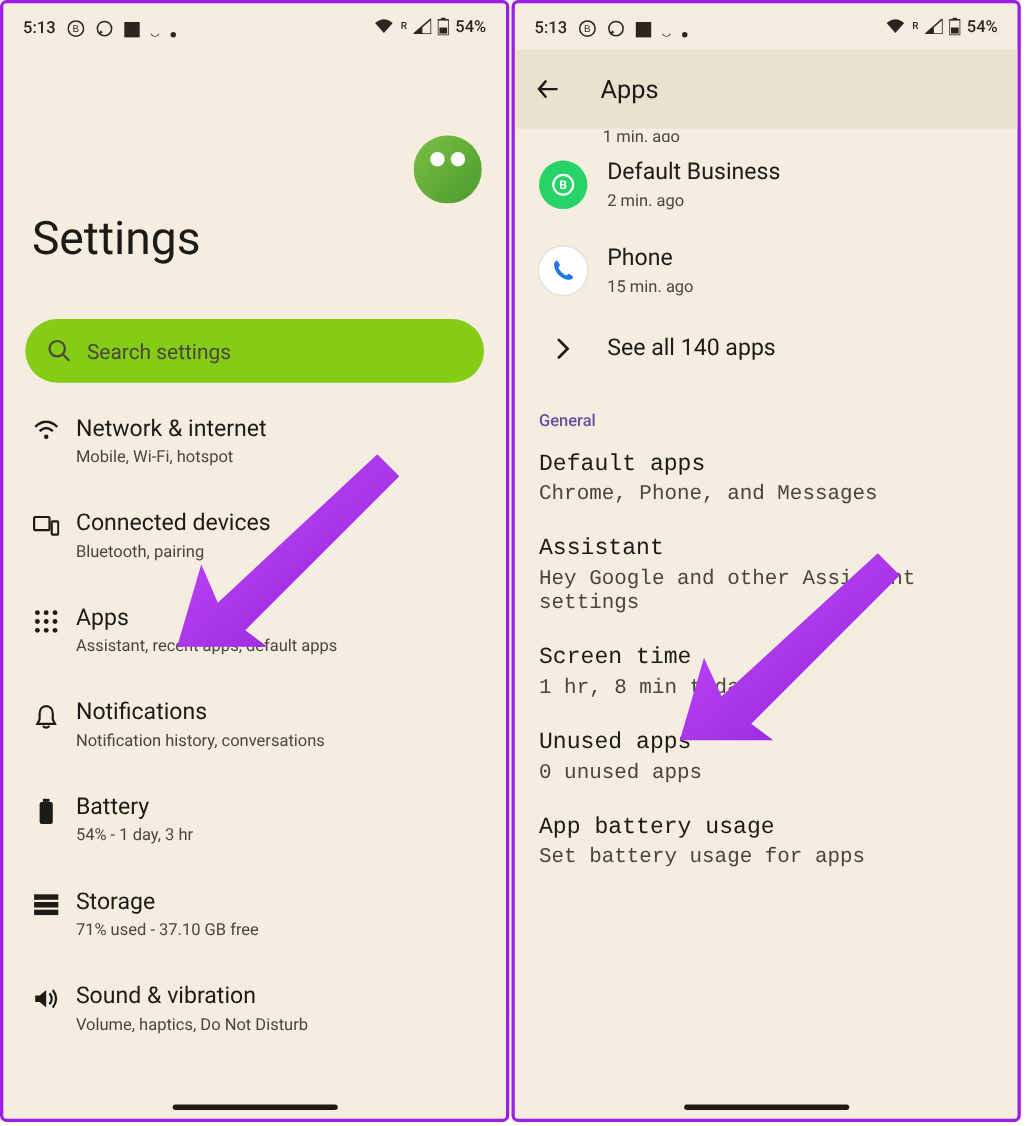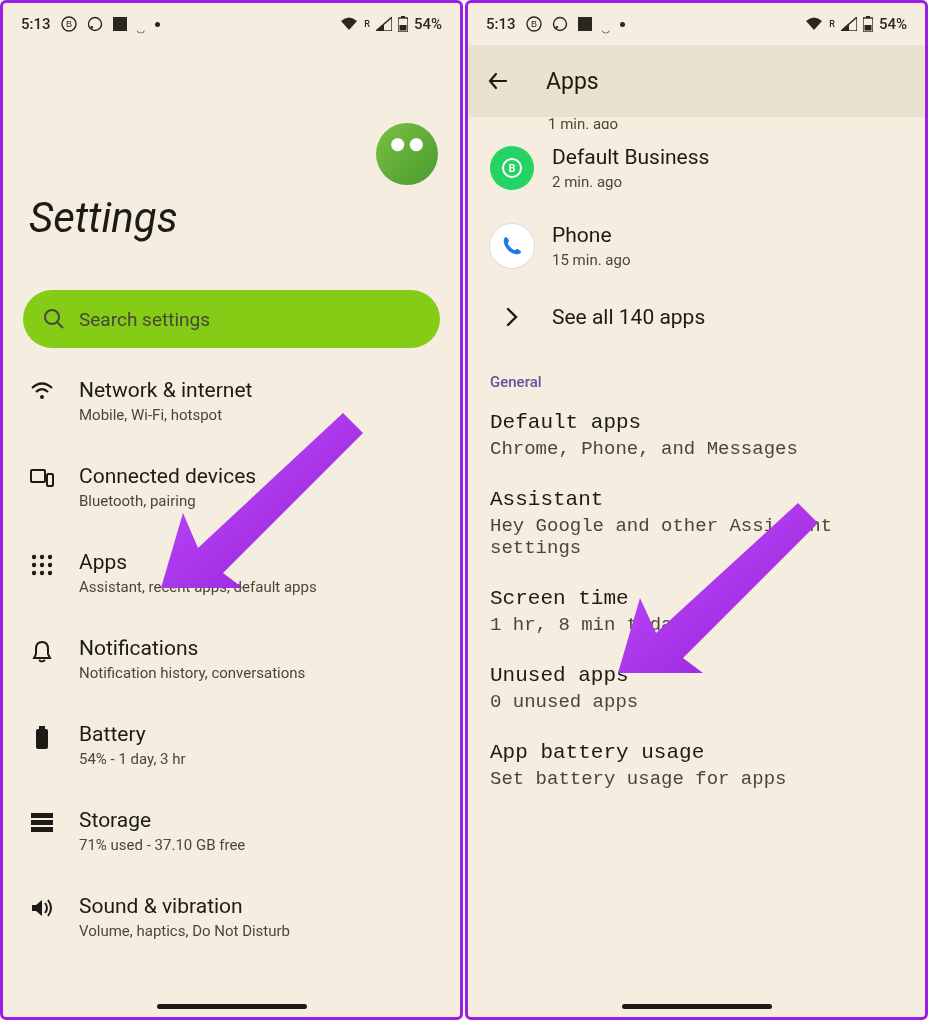--- a/index.html
+++ b/index.html
@@ -23,56 +23,55 @@
   .phone + .phone { margin-left: 2px; }
   .statusbar {
     height: 42px;
     display: flex;
     align-items: center;
     padding: 0 18px;
     font-size: 15px;
     color: #2b2720;
     font-weight: 500;
   }
-  .sb-left { display: flex; align-items: center; gap: 10px; }
+  .sb-left { display: flex; align-items: flex-end; gap: 10px; }
   .sb-right { margin-left: auto; display: flex; align-items: center; gap: 6px; }
   .sb-icon { display: inline-flex; align-items: center; justify-content: center; }
   .dot { width: 5px; height: 5px; background: #2b2720; border-radius: 50%; }
   .sq { width: 14px; height: 14px; background: #2b2720; }
 
   
   .avatar {
     width: 62px; height: 62px; border-radius: 50%;
     background: radial-gradient(circle at 35% 35%, #fff 6px, transparent 7px),
                 radial-gradient(circle at 65% 35%, #fff 6px, transparent 7px),
                 radial-gradient(circle at 35% 35%, #0a3 2px, transparent 3px),
                 radial-gradient(circle at 65% 35%, #0a3 2px, transparent 3px),
                 linear-gradient(135deg, #7bc043, #4a9b2f);
     position: absolute; right: 22px; top: 120px;
   }
   .page-title {
     font-size: 42px; font-weight: 400; color: #1c1b16;
     padding: 148px 26px 0;
-    font-style: italic;
   }
   .searchbar {
     margin: 48px 20px 10px; height: 58px; border-radius: 30px;
     background: #84cc16; display: flex; align-items: center; padding: 0 20px;
   }
   .search-icon { width: 22px; height: 22px; }
   .search-text { margin-left: 14px; font-size: 19px; color: #4a4739; }
 
   .setting-row {
     display: flex; align-items: flex-start; padding: 20px 26px 20px 26px;
   }
   .setting-icon {
     width: 26px; display: flex; justify-content: center; margin-top: 4px;
     color: #1c1b16;
   }
-  .setting-text { margin-left: 24px; flex: 1; }
+  .setting-text { margin-left: 14px; flex: 1; }
   .setting-title { font-size: 21px; color: #1c1b16; font-weight: 400; }
   .setting-sub { font-size: 15px; color: #4a4739; margin-top: 4px; }
 
   
   .apps-header {
     height: 72px; background: #ebe1cf; display: flex; align-items: center; padding: 0 18px;
   }
   .back-btn { width: 26px; height: 26px; display: flex; align-items: center; }
   .apps-hdr-title { margin-left: 34px; font-size: 23px; color: #1c1b16; }
 

